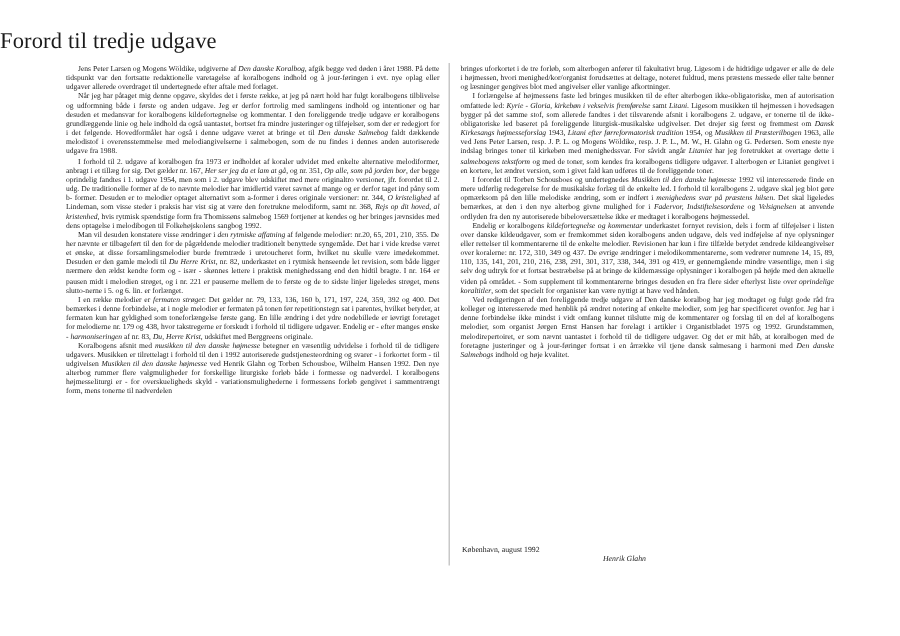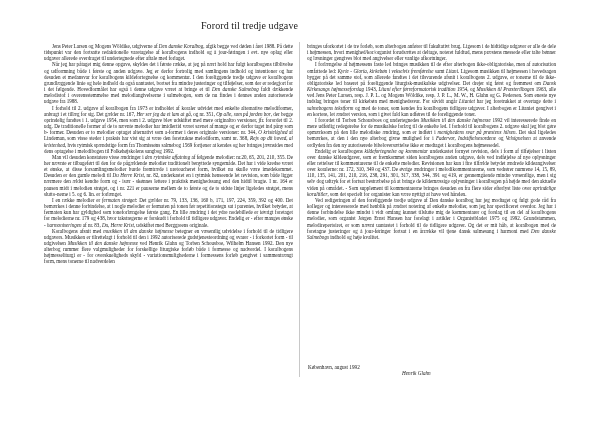--- a/index.html
+++ b/index.html
@@ -1,19 +1,19 @@
 <!DOCTYPE html>
 <html><head>
 <meta charset="utf-8">
 <style>
   html, body { margin: 0; padding: 0; background: #ffffff; }
   body { width: 600px; height: 424px; overflow: hidden; position: relative;
          font-family: "Liberation Serif", "DejaVu Serif", serif; color: #1a1a1a; }
-  .title { position: absolute; top: 20px; left: 0; width: 499px; text-align: center;
-           font-size: 10px; letter-spacing: 0.1px; }
+  .title { position: absolute; top: 20px; left: 0; width: 499px; text-align: left;
+           font-size: 15px; letter-spacing: 0.1px; }
   .col { position: absolute; top: 43px; font-size: 5.05px; line-height: 6.15px;
          text-align: justify; hyphens: none; }
   .col.left { left: 44px; width: 249px; }
   .col.right { left: 307px; width: 249px; }
   .col p { margin: 0; text-indent: 8px; }
   .col p.noindent { text-indent: 0; }
   .rule { position: absolute; left: 299px; top: 42px; width: 0.6px; height: 335px; background: #c8c8c8; }
   .sign { position: absolute; top: 364px; font-size: 5.2px; }
   .sign.place { left: 308px; }
   .sign.name { left: 402px; top: 370px; font-style: italic; }

